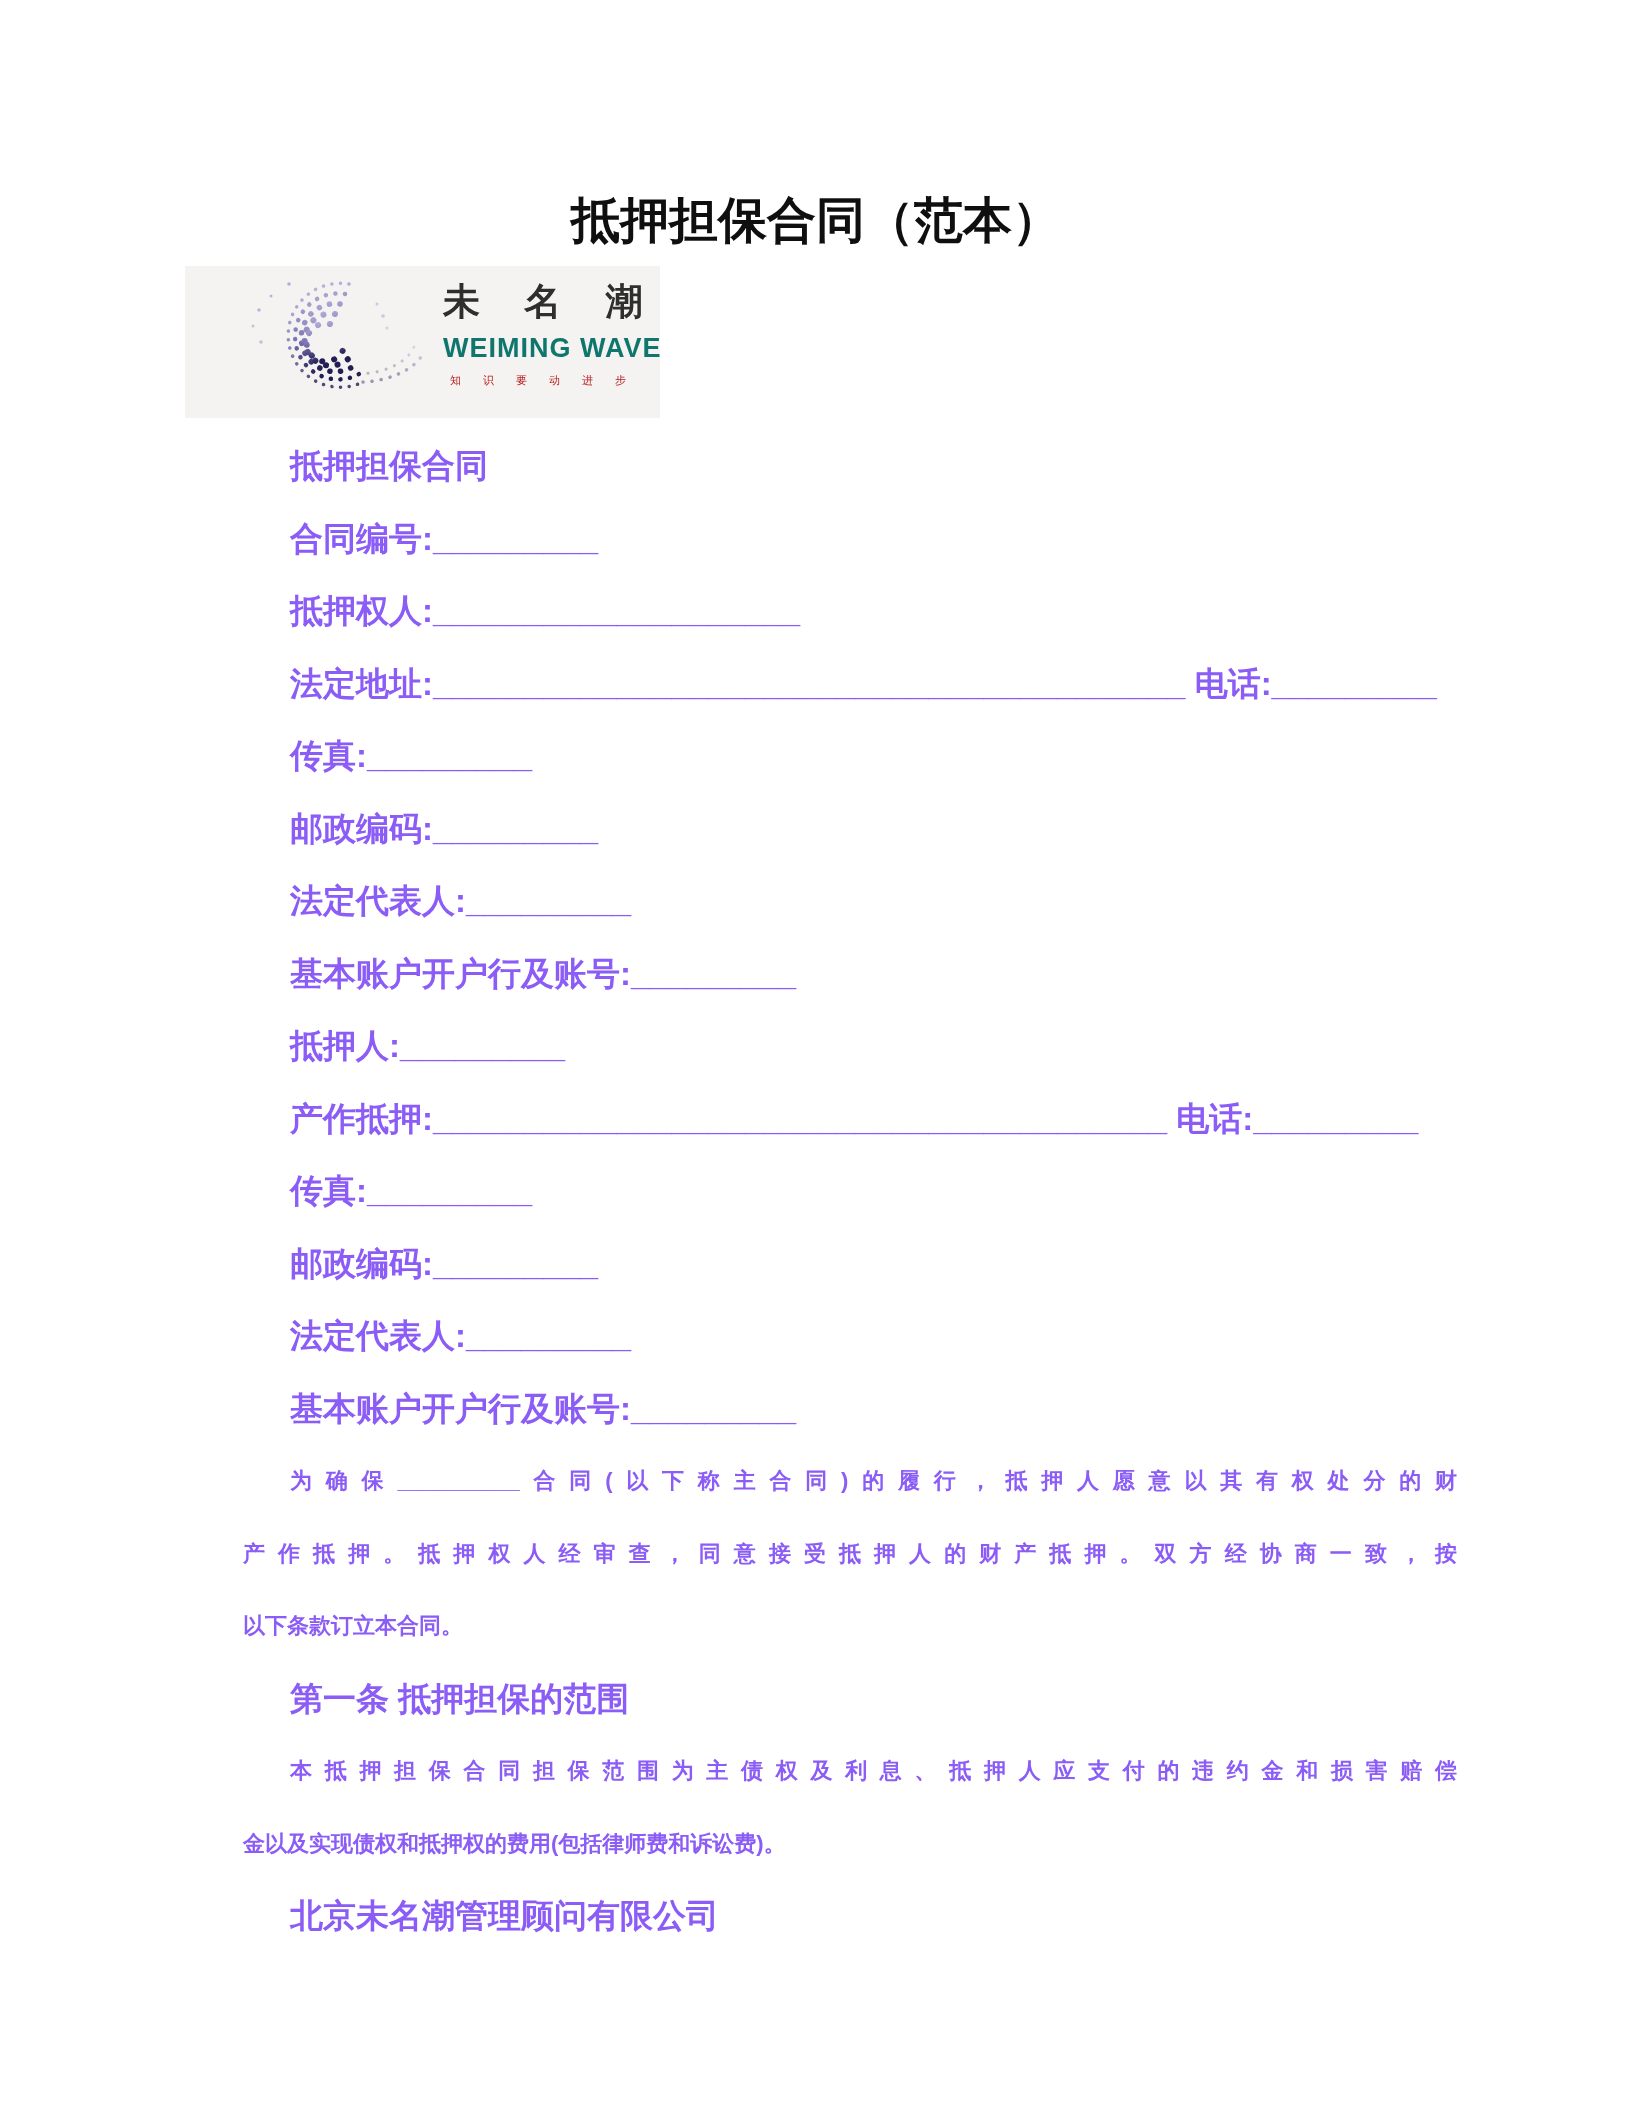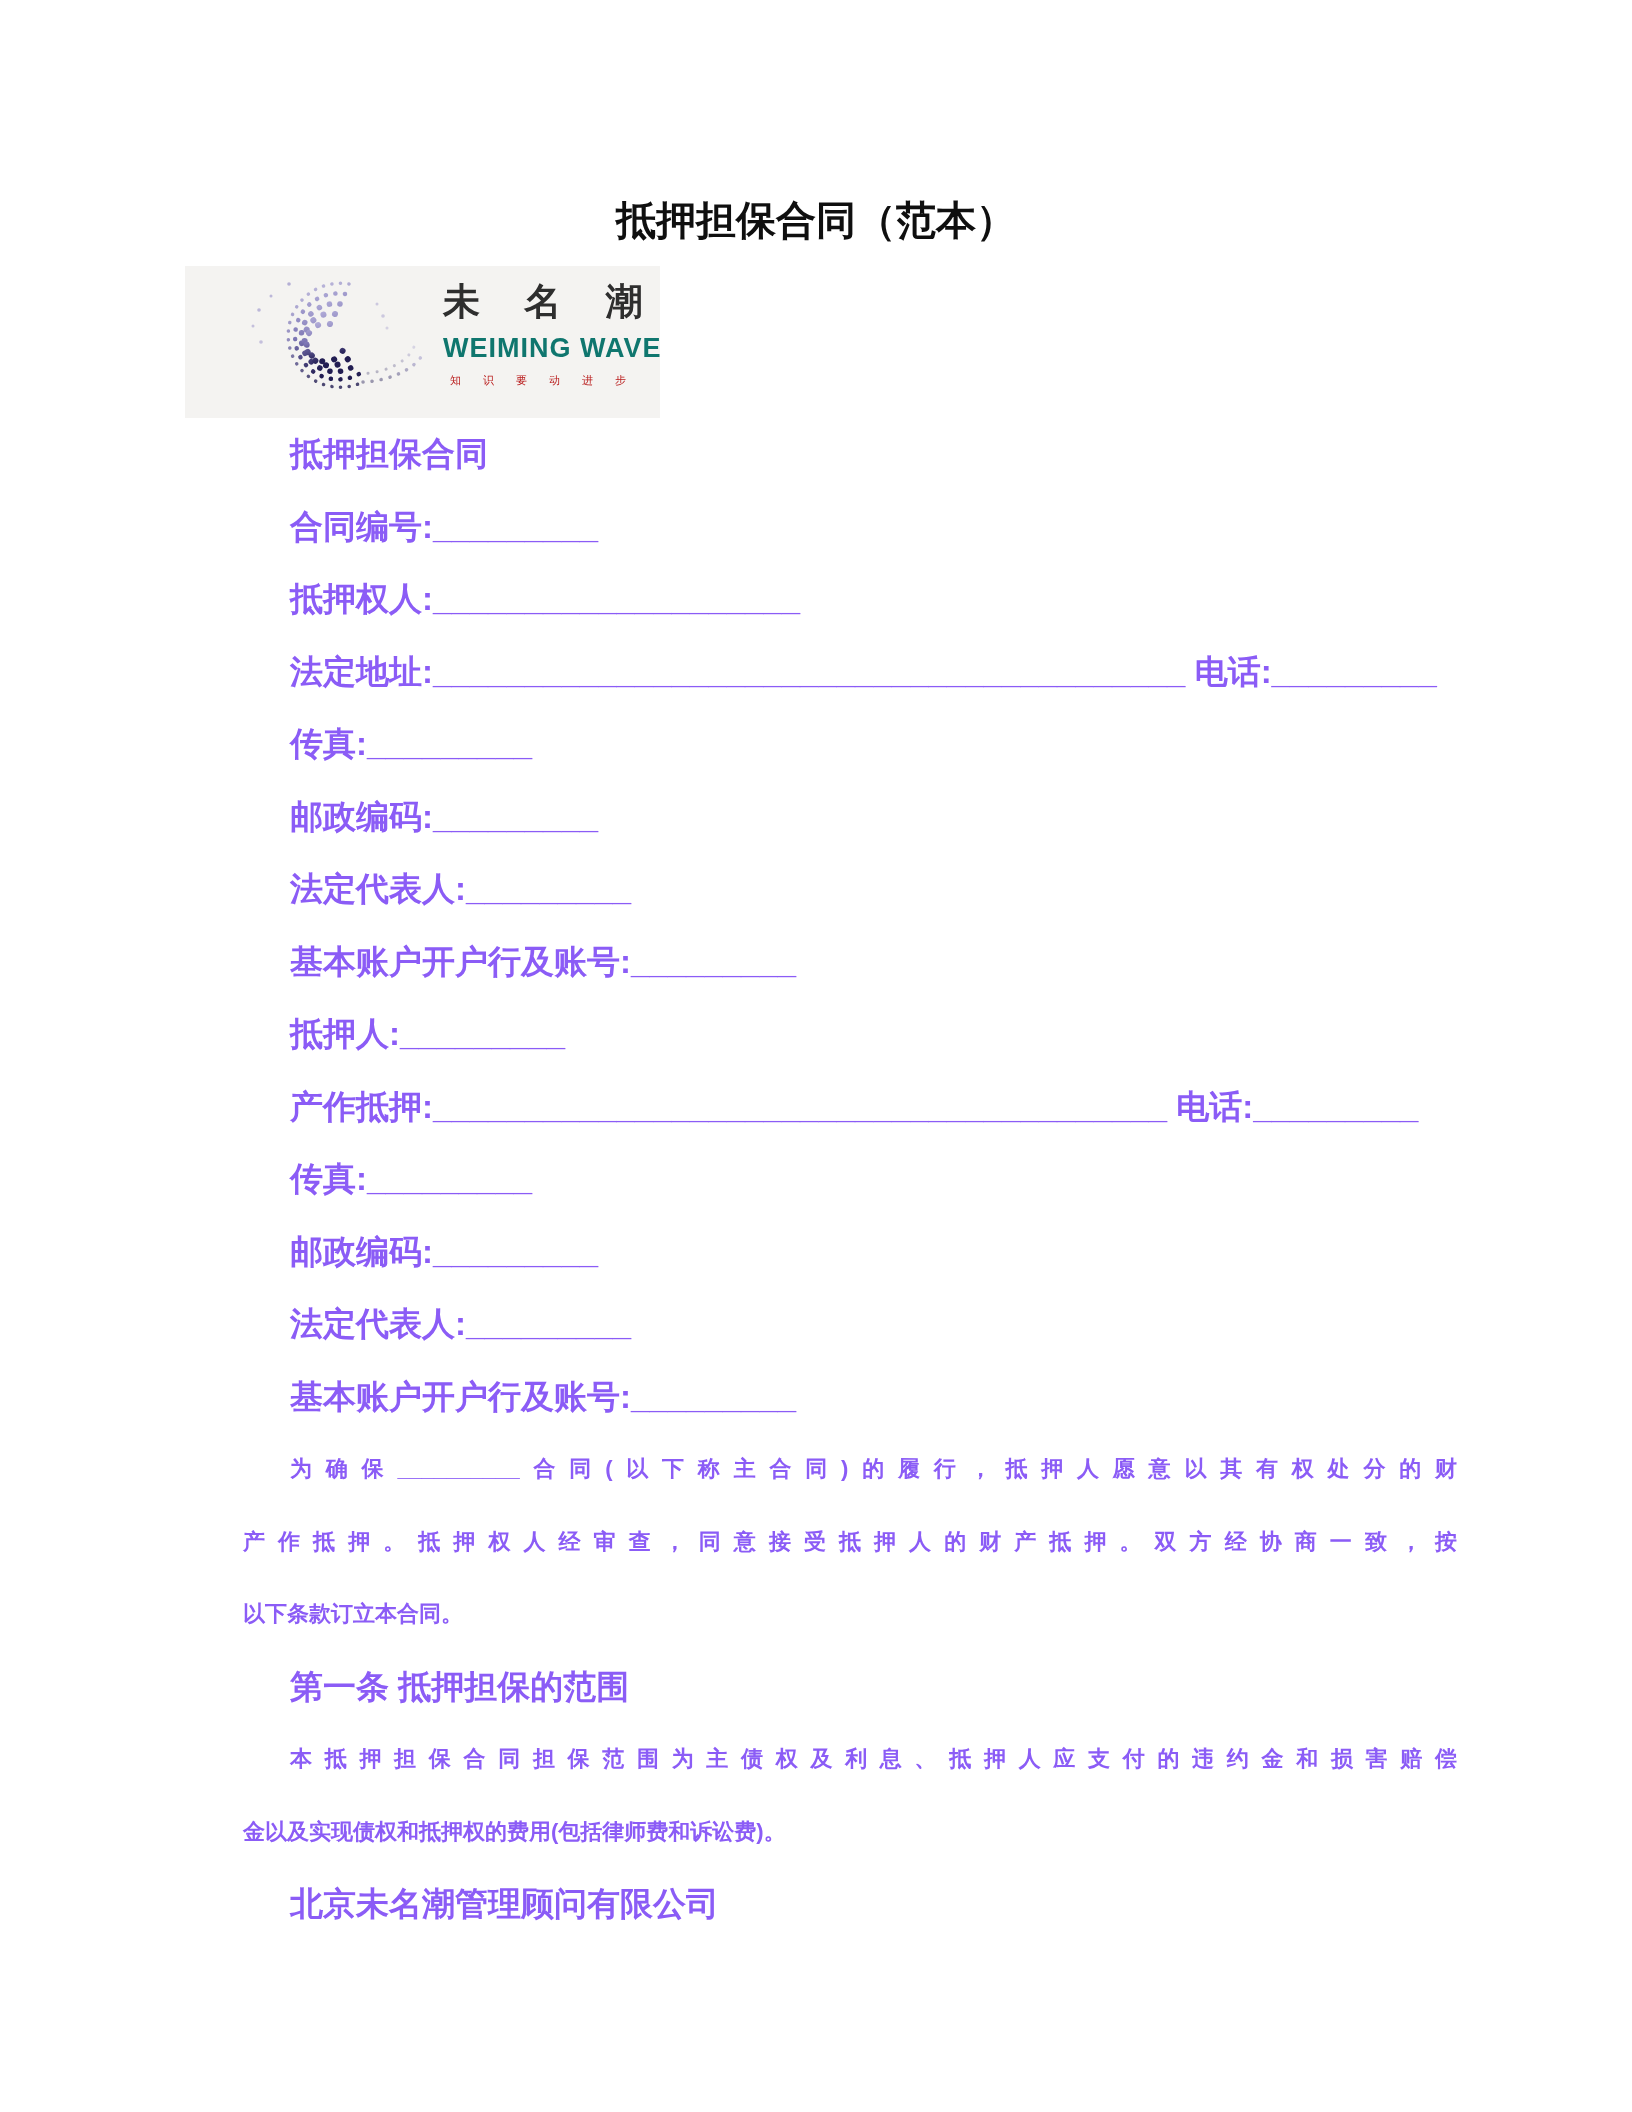--- a/index.html
+++ b/index.html
@@ -12,28 +12,28 @@
     position: relative;
     width: 1632px;
     height: 2112px;
     margin: 0 auto;
     background: #ffffff;
     overflow: hidden;
   }
   .doc-title {
     padding-top: 196px;
     text-align: center;
-    font-size: 40px;
+    font-size: 49px;
     line-height: 48px;
     font-weight: 700;
     color: #0f0f0f;
   }
   .logo {
     position: relative;
-    margin: 22px 0 0 185px;
+    margin: 22px 0 12px 185px;
     width: 475px;
     height: 152px;
     background: #f4f3f1;
   }
   .logo-swirl { position: absolute; left: 52px; top: 4px; }
   .logo-text { position: absolute; left: 258px; top: 14px; width: 212px; }
   .logo-cn {
     font-size: 37px; line-height: 44px; font-weight: 700; color: #2e2e2e;
     word-spacing: 34px; white-space: nowrap;
   }

